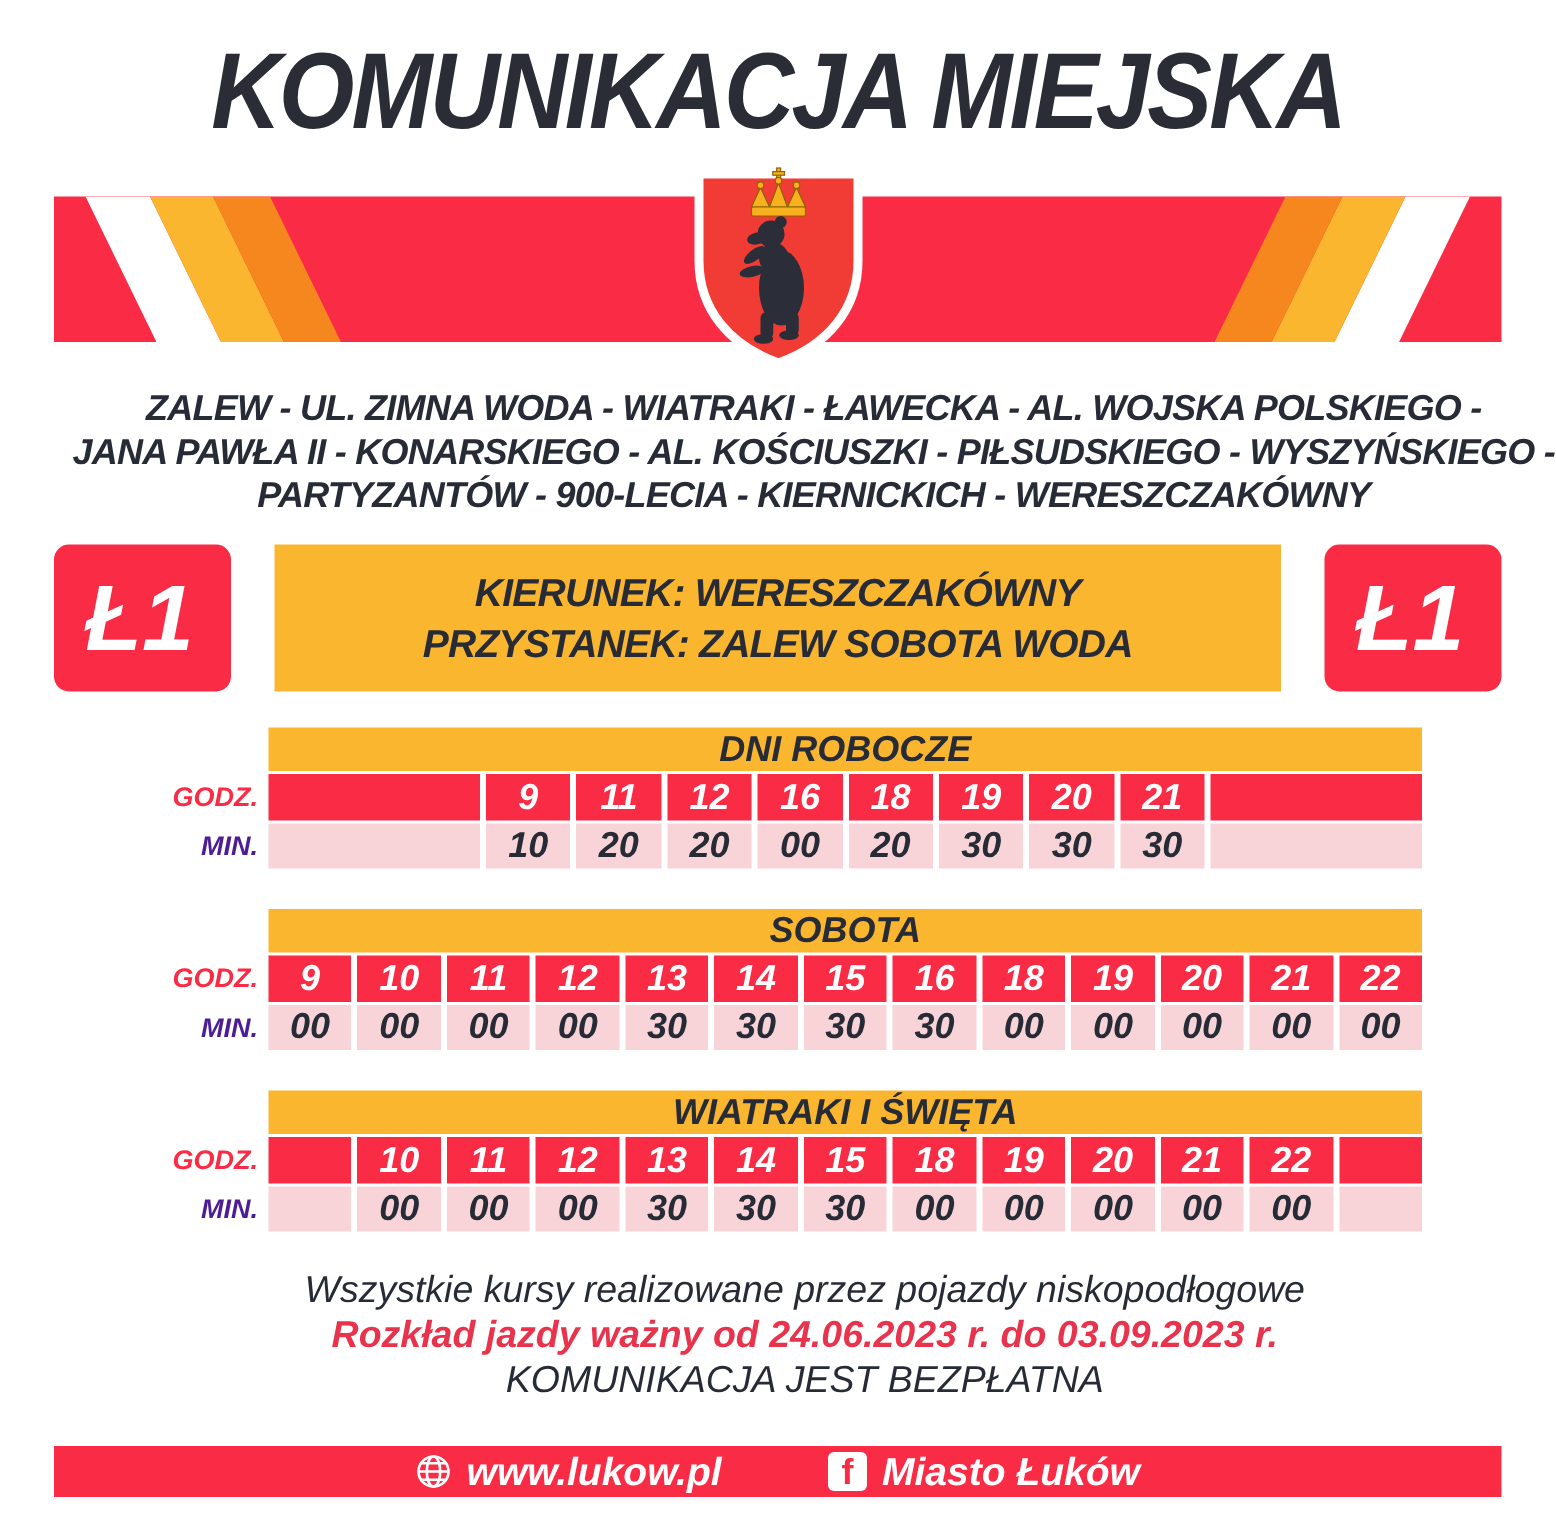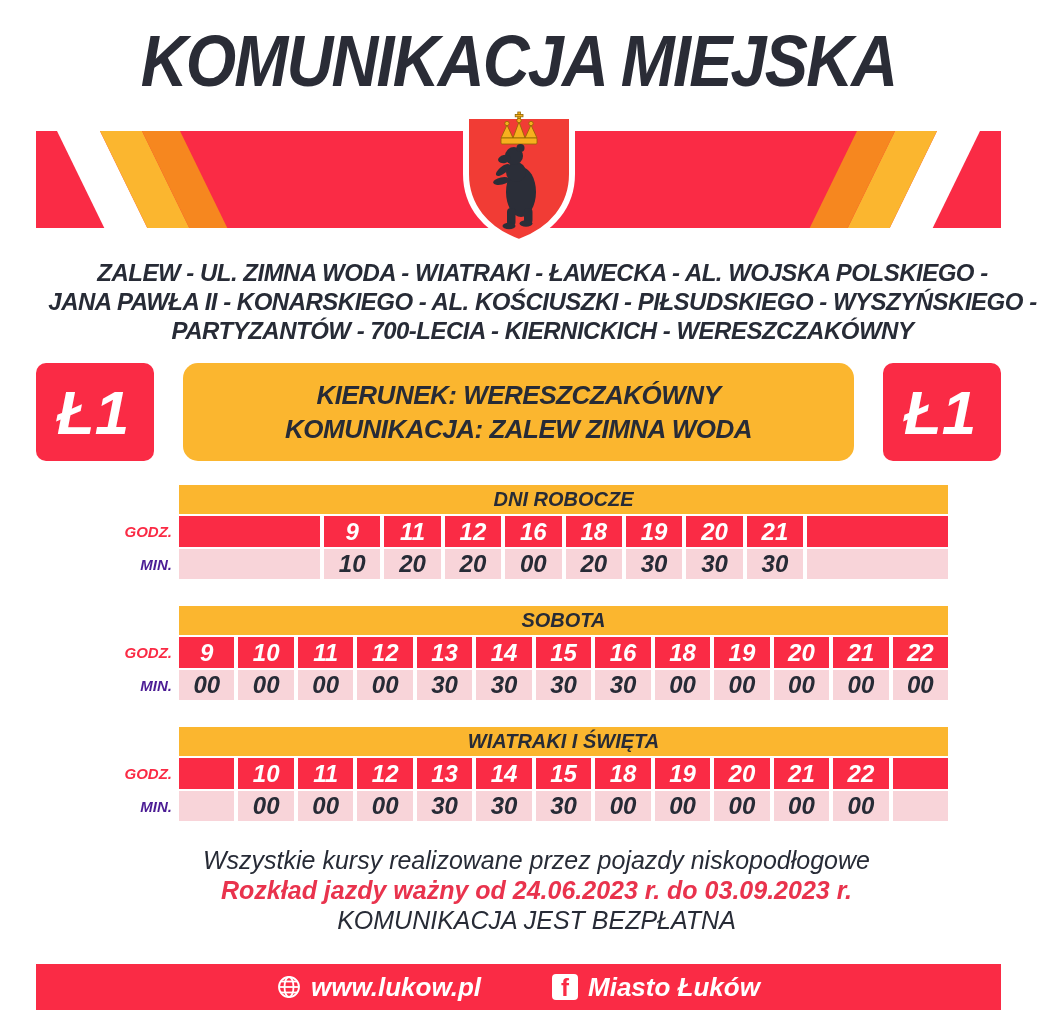--- a/index.html
+++ b/index.html
@@ -29,53 +29,53 @@
          font-size:24px;line-height:29px;color:#272b36;letter-spacing:-0.5px;padding-left:48px;}
 
   
   .dir-row{display:flex;margin:18px 36px 0;height:98px;gap:29px;}
   .badge{width:114px;flex:0 0 114px;background:#fa2b45;border-radius:10px;
          color:#fff;font-size:62px;font-weight:bold;font-style:italic;
          display:flex;align-items:center;justify-content:center;padding-right:4px;}
   .dir-banner{flex:1;background:#fbb62f;display:flex;flex-direction:column;
               align-items:center;justify-content:center;
               font-weight:bold;font-style:italic;font-size:26px;line-height:34px;
-              color:#272b36;letter-spacing:-0.5px;border-radius:15px;}
+              color:#272b36;letter-spacing:-0.5px;}
 
   
   .tt-wrap{display:flex;margin:27px 89px 0 100px;}
   .tt-wrap.first{margin-top:24px;}
   .tt-labels{width:72px;margin-right:7px;display:flex;flex-direction:column;}
   .tt-labels .lblspacer{height:31px;}
   .lbl{height:31px;display:flex;align-items:center;justify-content:flex-end;
-       font-size:15px;font-weight:bold;font-style:italic;}
+       font-size:18px;font-weight:bold;font-style:italic;}
   .lbl-godz{color:#fa2b45;}
   .lbl-min{color:#4c1d95;margin-top:2px;height:30px;}
   .tt{flex:1;display:flex;flex-direction:column;}
   .tt-header{height:29px;background:#fbb62f;display:flex;align-items:center;
-             justify-content:center;font-size:20px;font-weight:bold;
+             justify-content:center;font-size:24px;font-weight:bold;
              font-style:italic;color:#272b36;}
   .tt-row{display:flex;gap:4px;margin-top:2px;}
   .row-hours{height:31px;}
   .row-mins{height:30px;}
   .cell{flex:1 1 0;display:flex;align-items:center;justify-content:center;
         font-size:24px;font-weight:bold;font-style:italic;min-width:0;}
   .row-hours .cell{background:#fa2b45;color:#fff;}
   .row-mins .cell{background:#f8d4d9;color:#272b36;}
   .spacer-cell{flex:2.5 1 0;}
   .row-hours .spacer-cell{background:#fa2b45;}
   .row-mins .spacer-cell{background:#f8d4d9;}
 
   
   .notes{margin-top:24px;text-align:center;font-style:italic;
          font-size:25px;line-height:30px;color:#272b36;padding-left:36px;}
   .note-validity{color:#e9334d;font-weight:bold;}
 
   
-  .footer{margin:29px 36px 0;height:46px;background:#fa2b45;display:flex;
+  .footer{margin:29px 36px 0;height:34px;background:#fa2b45;display:flex;
           align-items:center;justify-content:center;gap:71px;color:#fff;
           font-style:italic;font-weight:bold;font-size:26px;}
   .f-item{display:flex;align-items:center;gap:10px;}
   .fb-icon{width:26px;height:26px;background:#fff;border-radius:4px;
            display:flex;align-items:flex-end;justify-content:center;
            color:#fa2b45;font-style:normal;font-weight:bold;font-size:24px;
            line-height:24px;overflow:hidden;}
 </style>
 </head>
 <body>
@@ -116,28 +116,28 @@
         <rect x="66" y="100" width="8.5" height="16" rx="4"></rect>
         <ellipse cx="51" cy="118" rx="6.5" ry="3.2"></ellipse>
         <ellipse cx="68" cy="115.5" rx="6.5" ry="3.2"></ellipse>
       </g>
     </svg>
   </div>
 
   <div class="route">
     <div>ZALEW - UL. ZIMNA WODA - WIATRAKI - ŁAWECKA - AL. WOJSKA POLSKIEGO -</div>
     <div>JANA PAWŁA II - KONARSKIEGO - AL. KOŚCIUSZKI - PIŁSUDSKIEGO - WYSZYŃSKIEGO -</div>
-    <div>PARTYZANTÓW - 700-LECIA - KIERNICKICH - WERESZCZAKÓWNY</div>
+    <div>PARTYZANTÓW - 900-LECIA - KIERNICKICH - WERESZCZAKÓWNY</div>
   </div>
 
   <div class="dir-row">
     <div class="badge">Ł1</div>
     <div class="dir-banner">
       <div>KIERUNEK: WERESZCZAKÓWNY</div>
-      <div>KOMUNIKACJA: ZALEW ZIMNA WODA</div>
+      <div>PRZYSTANEK: ZALEW SOBOTA WODA</div>
     </div>
     <div class="badge">Ł1</div>
   </div>
 
   <div>
       <div class="tt-wrap first">
         <div class="tt-labels">
           <div class="lblspacer"></div>
           <div class="lbl lbl-godz">GODZ.</div>
           <div class="lbl lbl-min">MIN.</div>

